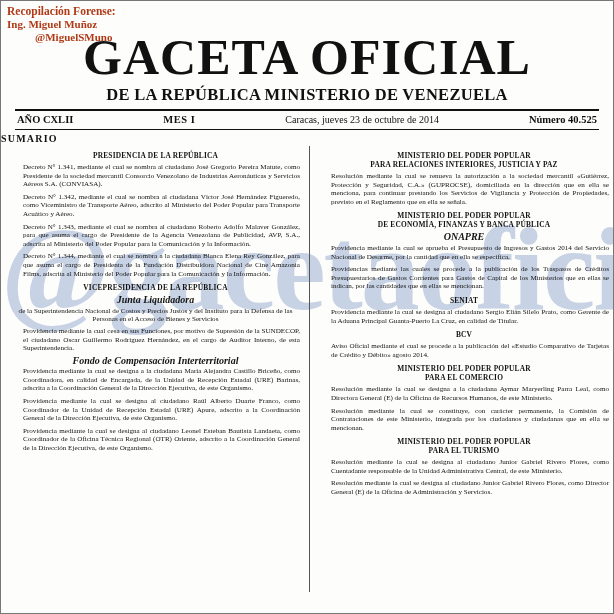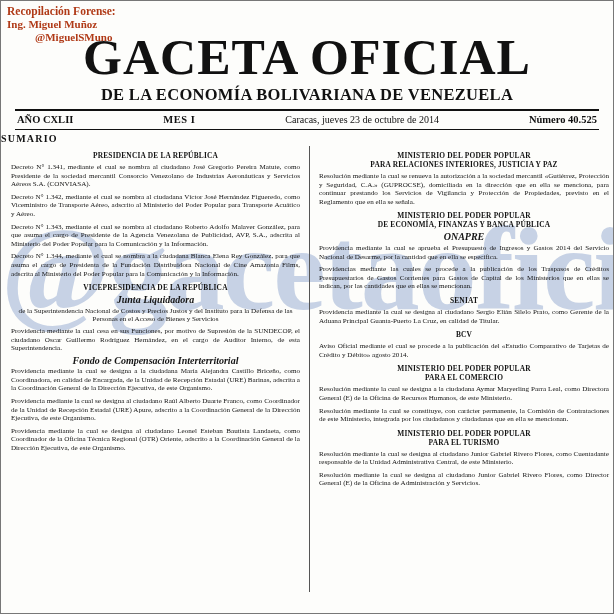--- a/index.html
+++ b/index.html
@@ -123,41 +123,41 @@
   }
   .sub{
     text-align:center;
     font-weight:700;
     font-size:10px;
     line-height:8.6px;
     margin:4px 0 2px 0;
     font-style:italic;
   }
   p.par{
-    margin:0 0 4px 0;
+    margin:0 0 4px 12px;
     text-indent:0;
   }
   .center-par{text-align:center;margin:0 0 3px 0;}
 </style>
 </head>
 <body>
 
 <div class="page">
 
   <div class="watermark">@gacetaoficial.io</div>
 
   <div class="credit">
     <div class="l1">Recopilación Forense:</div>
     <div class="l2">Ing. Miguel Muñoz</div>
     <div class="l3">@MiguelSMuno</div>
   </div>
 
   <div class="masthead">
     <div class="gaceta">GACETA OFICIAL</div>
-    <div class="republica">DE LA ECONOMÍA BOLIVARIANA DE VENEZUELA</div>
+    <div class="republica">DE LA REPÚBLICA MINISTERIO DE VENEZUELA</div>
     <div class="rule"></div>
     <div class="issueline">
       <span>AÑO  CXLII</span>
       <span class="mes">MES I</span>
       <span class="center">Caracas, jueves 23 de octubre de 2014</span>
       <span>Número 40.525</span>
     </div>
     <div class="rule thin"></div>
   </div>
 

